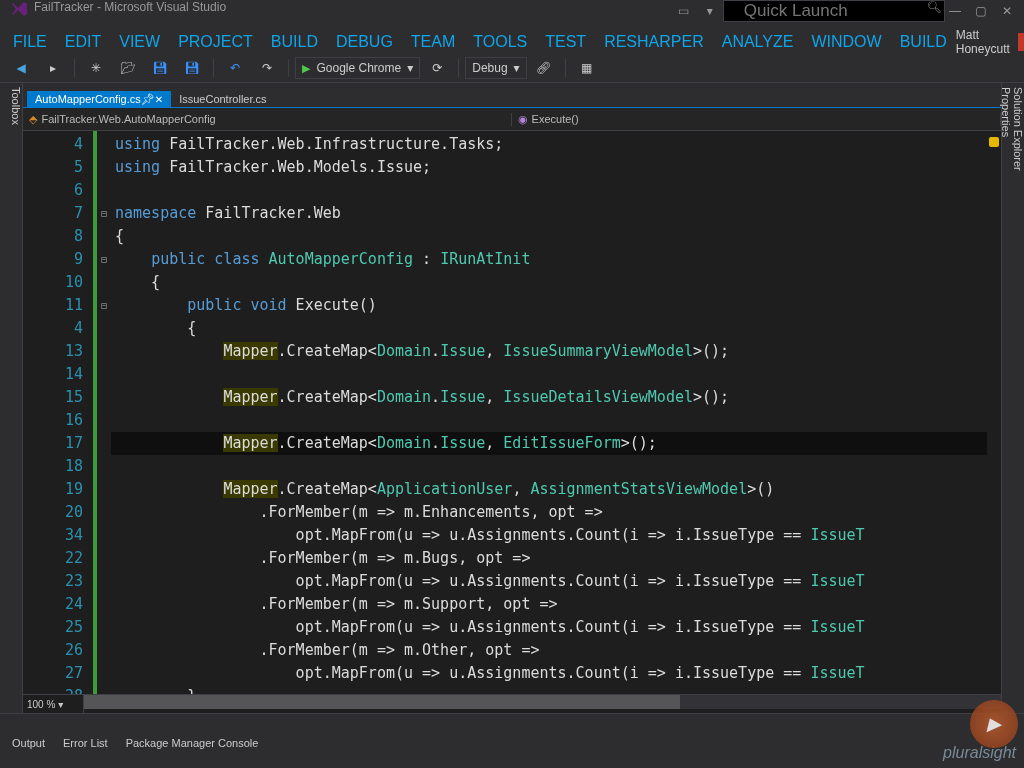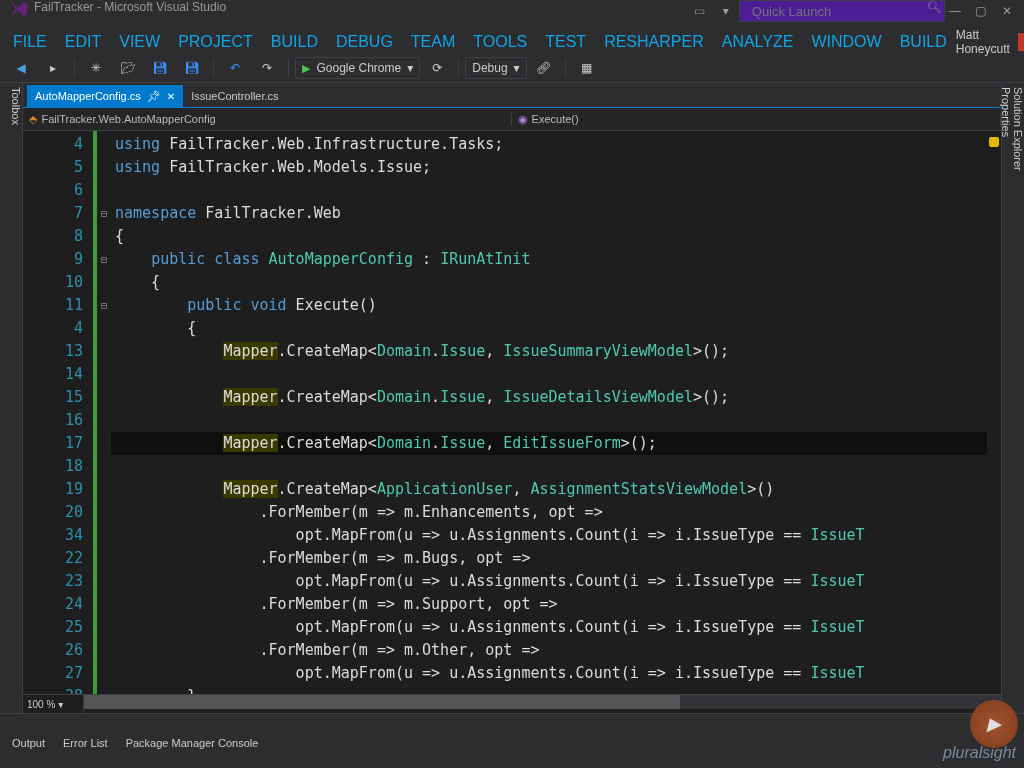--- a/index.html
+++ b/index.html
@@ -1,39 +1,39 @@
 <!DOCTYPE html>
 <html><head>
 <meta charset="utf-8">
 <style>
 html,body{margin:0;padding:0;width:1024px;height:768px;overflow:hidden;font-family:"Segoe UI",Tahoma,sans-serif;font-size:12px;background:#2d2d30;color:#ccc}
 .title-bar{height:30px;background:#2d2d30;display:flex;padding:0 4px;color:#999}
 .title-bar .vs-icon{width:18px;height:18px;margin:0 6px}
 .title-bar .title{flex:0 0 auto;color:#999;font-size:12px}
 .title-bar .spacer{flex:1}
 .title-bar .tb-btn{width:26px;height:22px;display:flex;align-items:center;justify-content:center;color:#999}
-.title-bar input.quick{background:#4c1d95;border:1px solid #3f3f46;color:#999;height:20px;width:180px;padding:0 12px;font-size:13px}
+.title-bar input.quick{background:#000000;border:1px solid #3f3f46;color:#999;height:20px;width:180px;padding:0 20px;font-size:17px}
 .title-bar .search-ico{margin-left:-18px;color:#888}
 .menu-bar{height:24px;background:#2d2d30;display:flex;align-items:center;padding:0 4px}
 .menu-bar .m{padding:3px 9px;color:#0ea5e9;font-size:16px}
 .menu-bar .spacer{flex:1}
 .menu-bar .user{color:#ccc;padding-right:4px}
 .menu-bar .user-badge{background:#c0392b;color:#fff;padding:2px 12px;font-weight:bold;margin-left:4px}
 .toolbar{height:28px;background:#2d2d30;display:flex;align-items:center;padding:0 6px;border-bottom:1px solid #3f3f46;gap:2px}
 .toolbar .tbtn{height:22px;min-width:22px;display:flex;align-items:center;justify-content:center;color:#ccc;padding:0 4px}
 .toolbar .sep{width:1px;height:18px;background:#3f3f46;margin:0 4px}
 .toolbar .combo{background:#2d2d30;border:1px solid #3f3f46;height:20px;padding:0 6px;display:flex;align-items:center;color:#ccc;gap:6px}
 .toolbar .play{color:#4ec94e;font-size:11px}
 .main{display:flex;height:630px}
 .side-tab-l{width:22px;background:#2d2d30;writing-mode:vertical-rl;text-orientation:mixed;padding-top:4px;color:#ccc;font-size:11px;text-align:left;border-right:1px solid #3f3f46}
 .side-tab-r{width:22px;background:#2d2d30;writing-mode:vertical-rl;padding-top:4px;color:#ccc;font-size:11px;border-left:1px solid #3f3f46}
 .side-tab-r div{margin-bottom:12px}
 .editor-area{flex:1;display:flex;flex-direction:column;min-width:0}
 .tabs{height:24px;background:#2d2d30;display:flex;align-items:flex-end;border-bottom:1px solid #007acc;padding-left:4px}
-.tab{height:22px;padding:0 8px;display:flex;align-items:center;font-size:11px;gap:6px}
+.tab{height:16px;padding:0 8px;display:flex;align-items:center;font-size:11px;}
 .tab.active{background:#007acc;color:#fff}
 .tab.inactive{background:#2d2d30;color:#ccc}
 .tab .close{font-size:10px}
 .nav-strip{height:22px;background:#252526;display:flex;align-items:center;border-bottom:1px solid #3f3f46}
 .nav-strip .ns{flex:1;padding:0 6px;color:#bbb;font-size:11px;display:flex;align-items:center;gap:4px;border-right:1px solid #3f3f46}
 .code-wrap{flex:1;display:flex;background:#1e1e1e;position:relative;overflow:hidden}
 .gutter{width:60px;text-align:right;padding-right:10px;color:#2b91af;font-family:Consolas,monospace;font-size:15px;line-height:23px;padding-top:2px;background:#1e1e1e;border-right:4px solid #3c9c3c}
 .gutter .ln{height:23px}
 .fold-gutter{width:14px;background:#1e1e1e;font-family:Consolas,monospace;font-size:10px;line-height:23px;padding-top:2px;color:#888}
 .fold-gutter .bx{height:23px;text-align:center}

